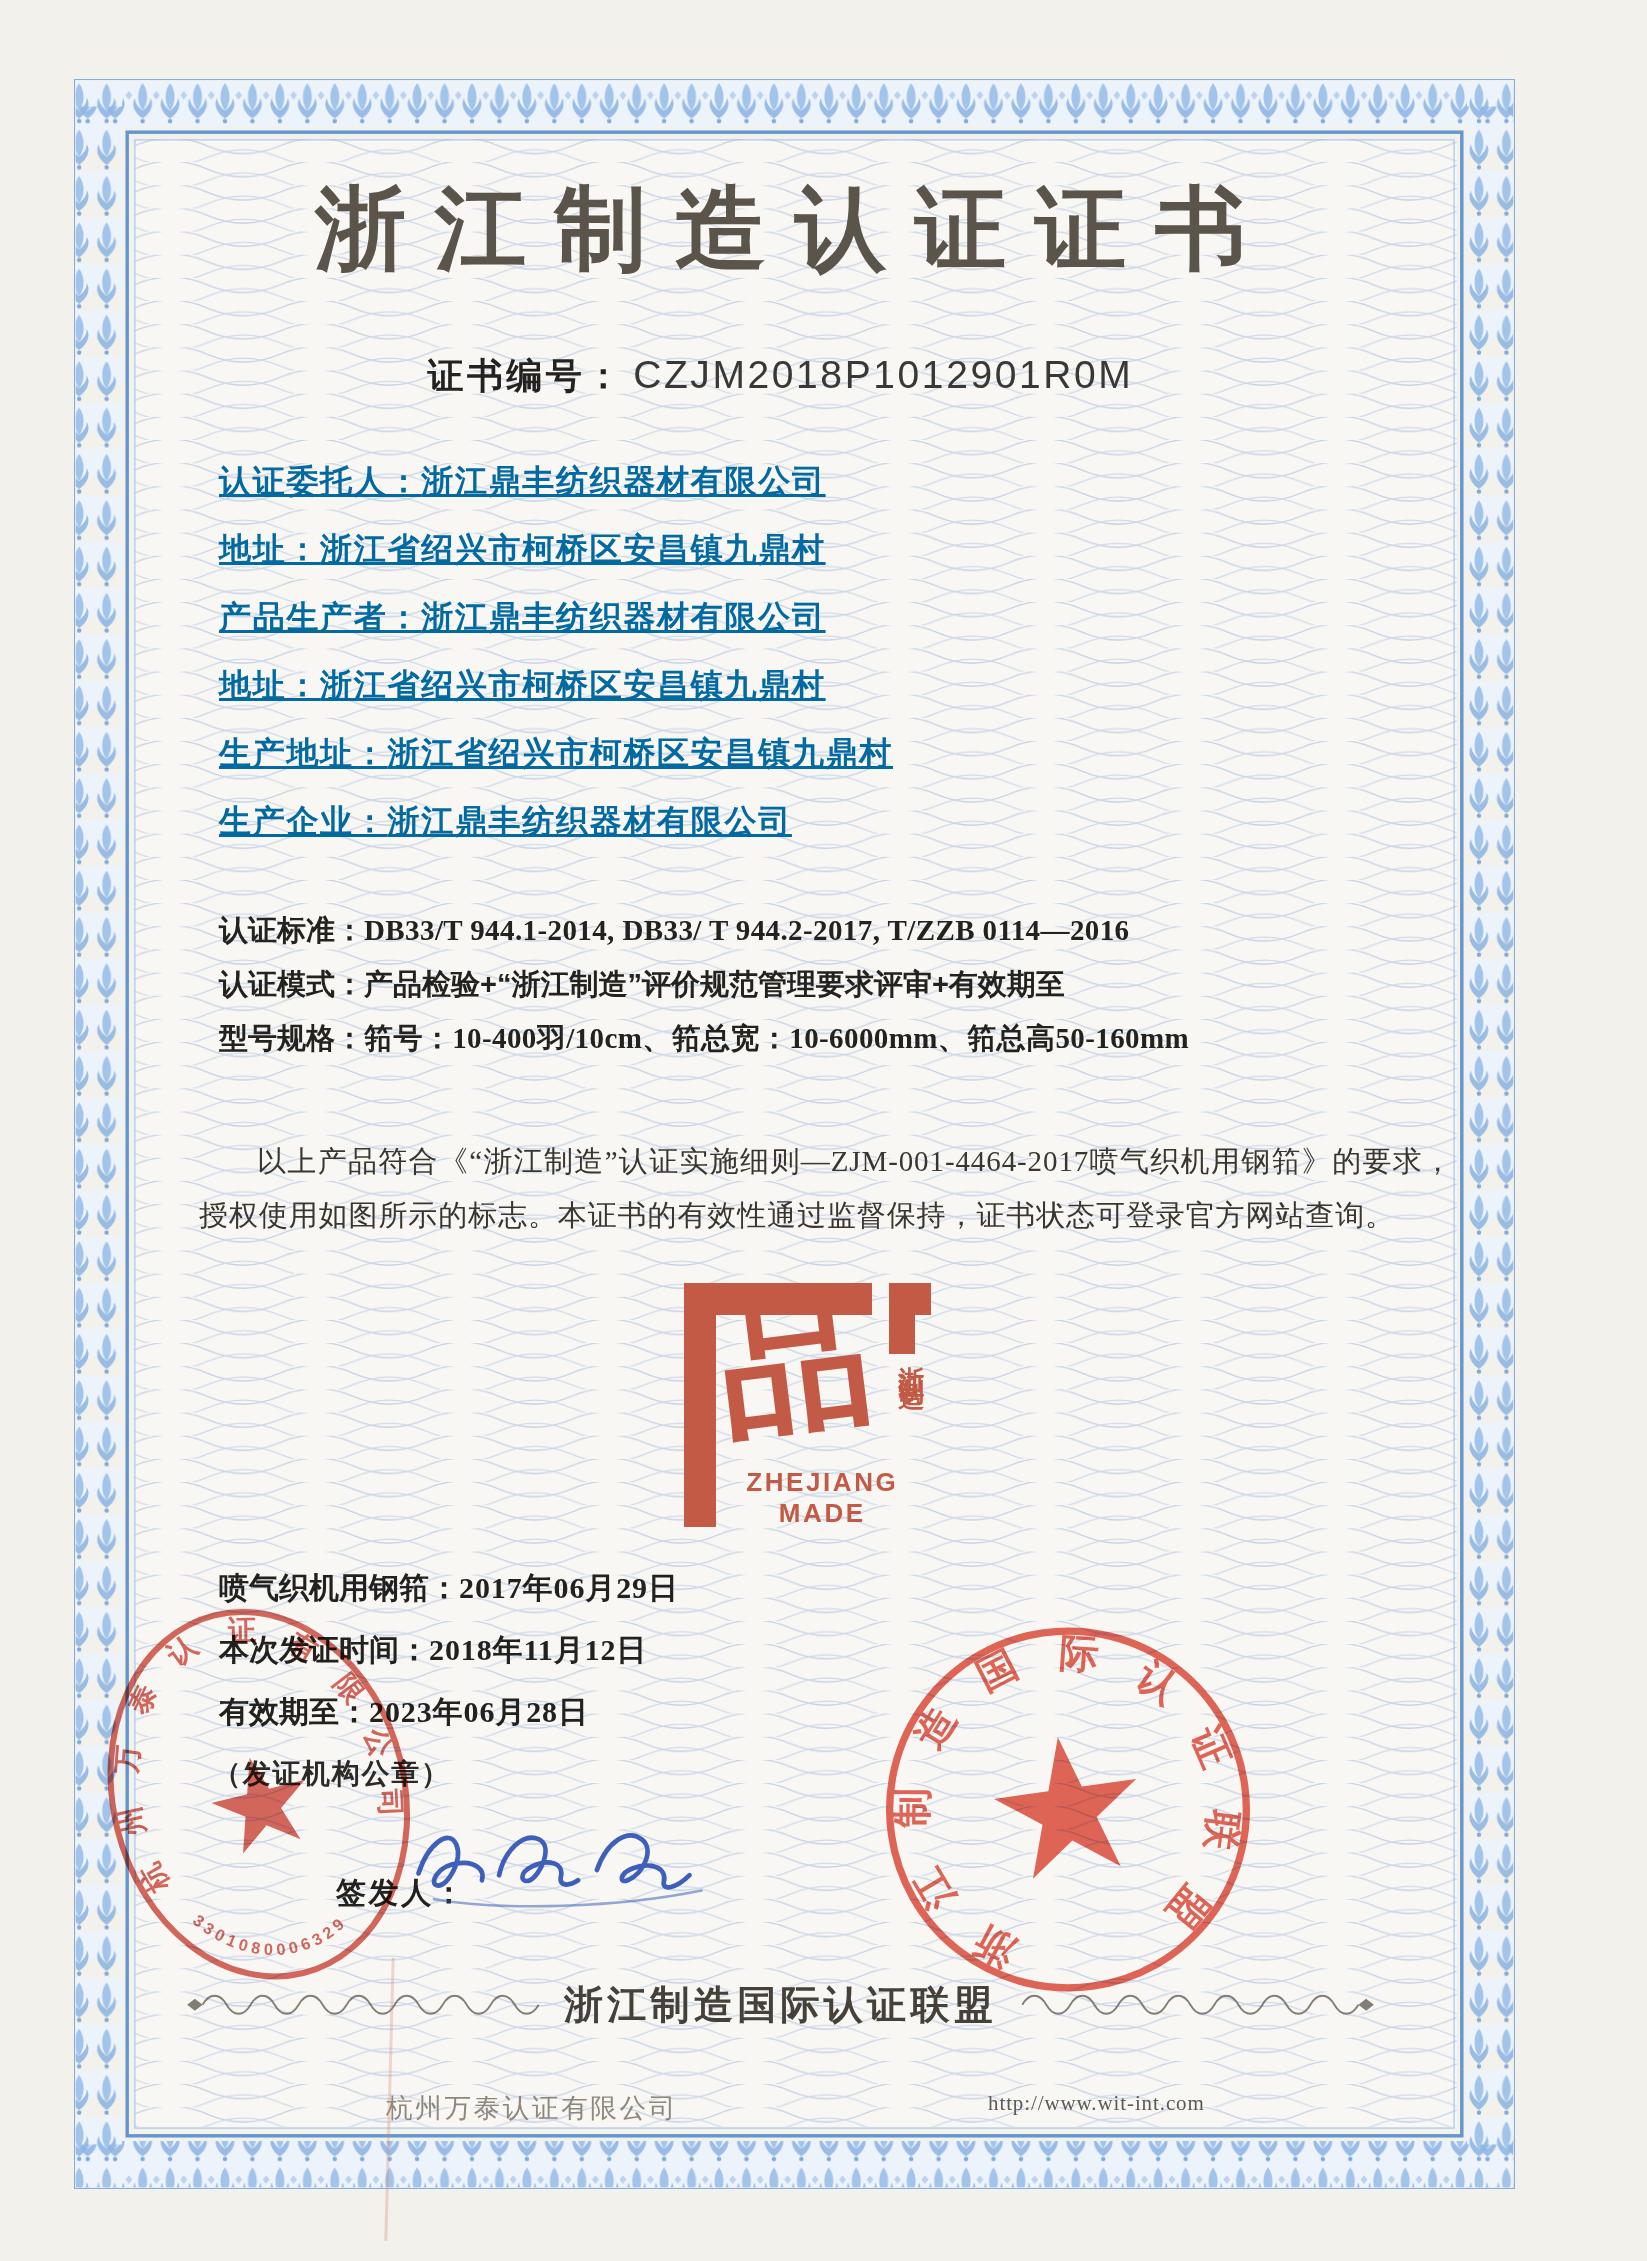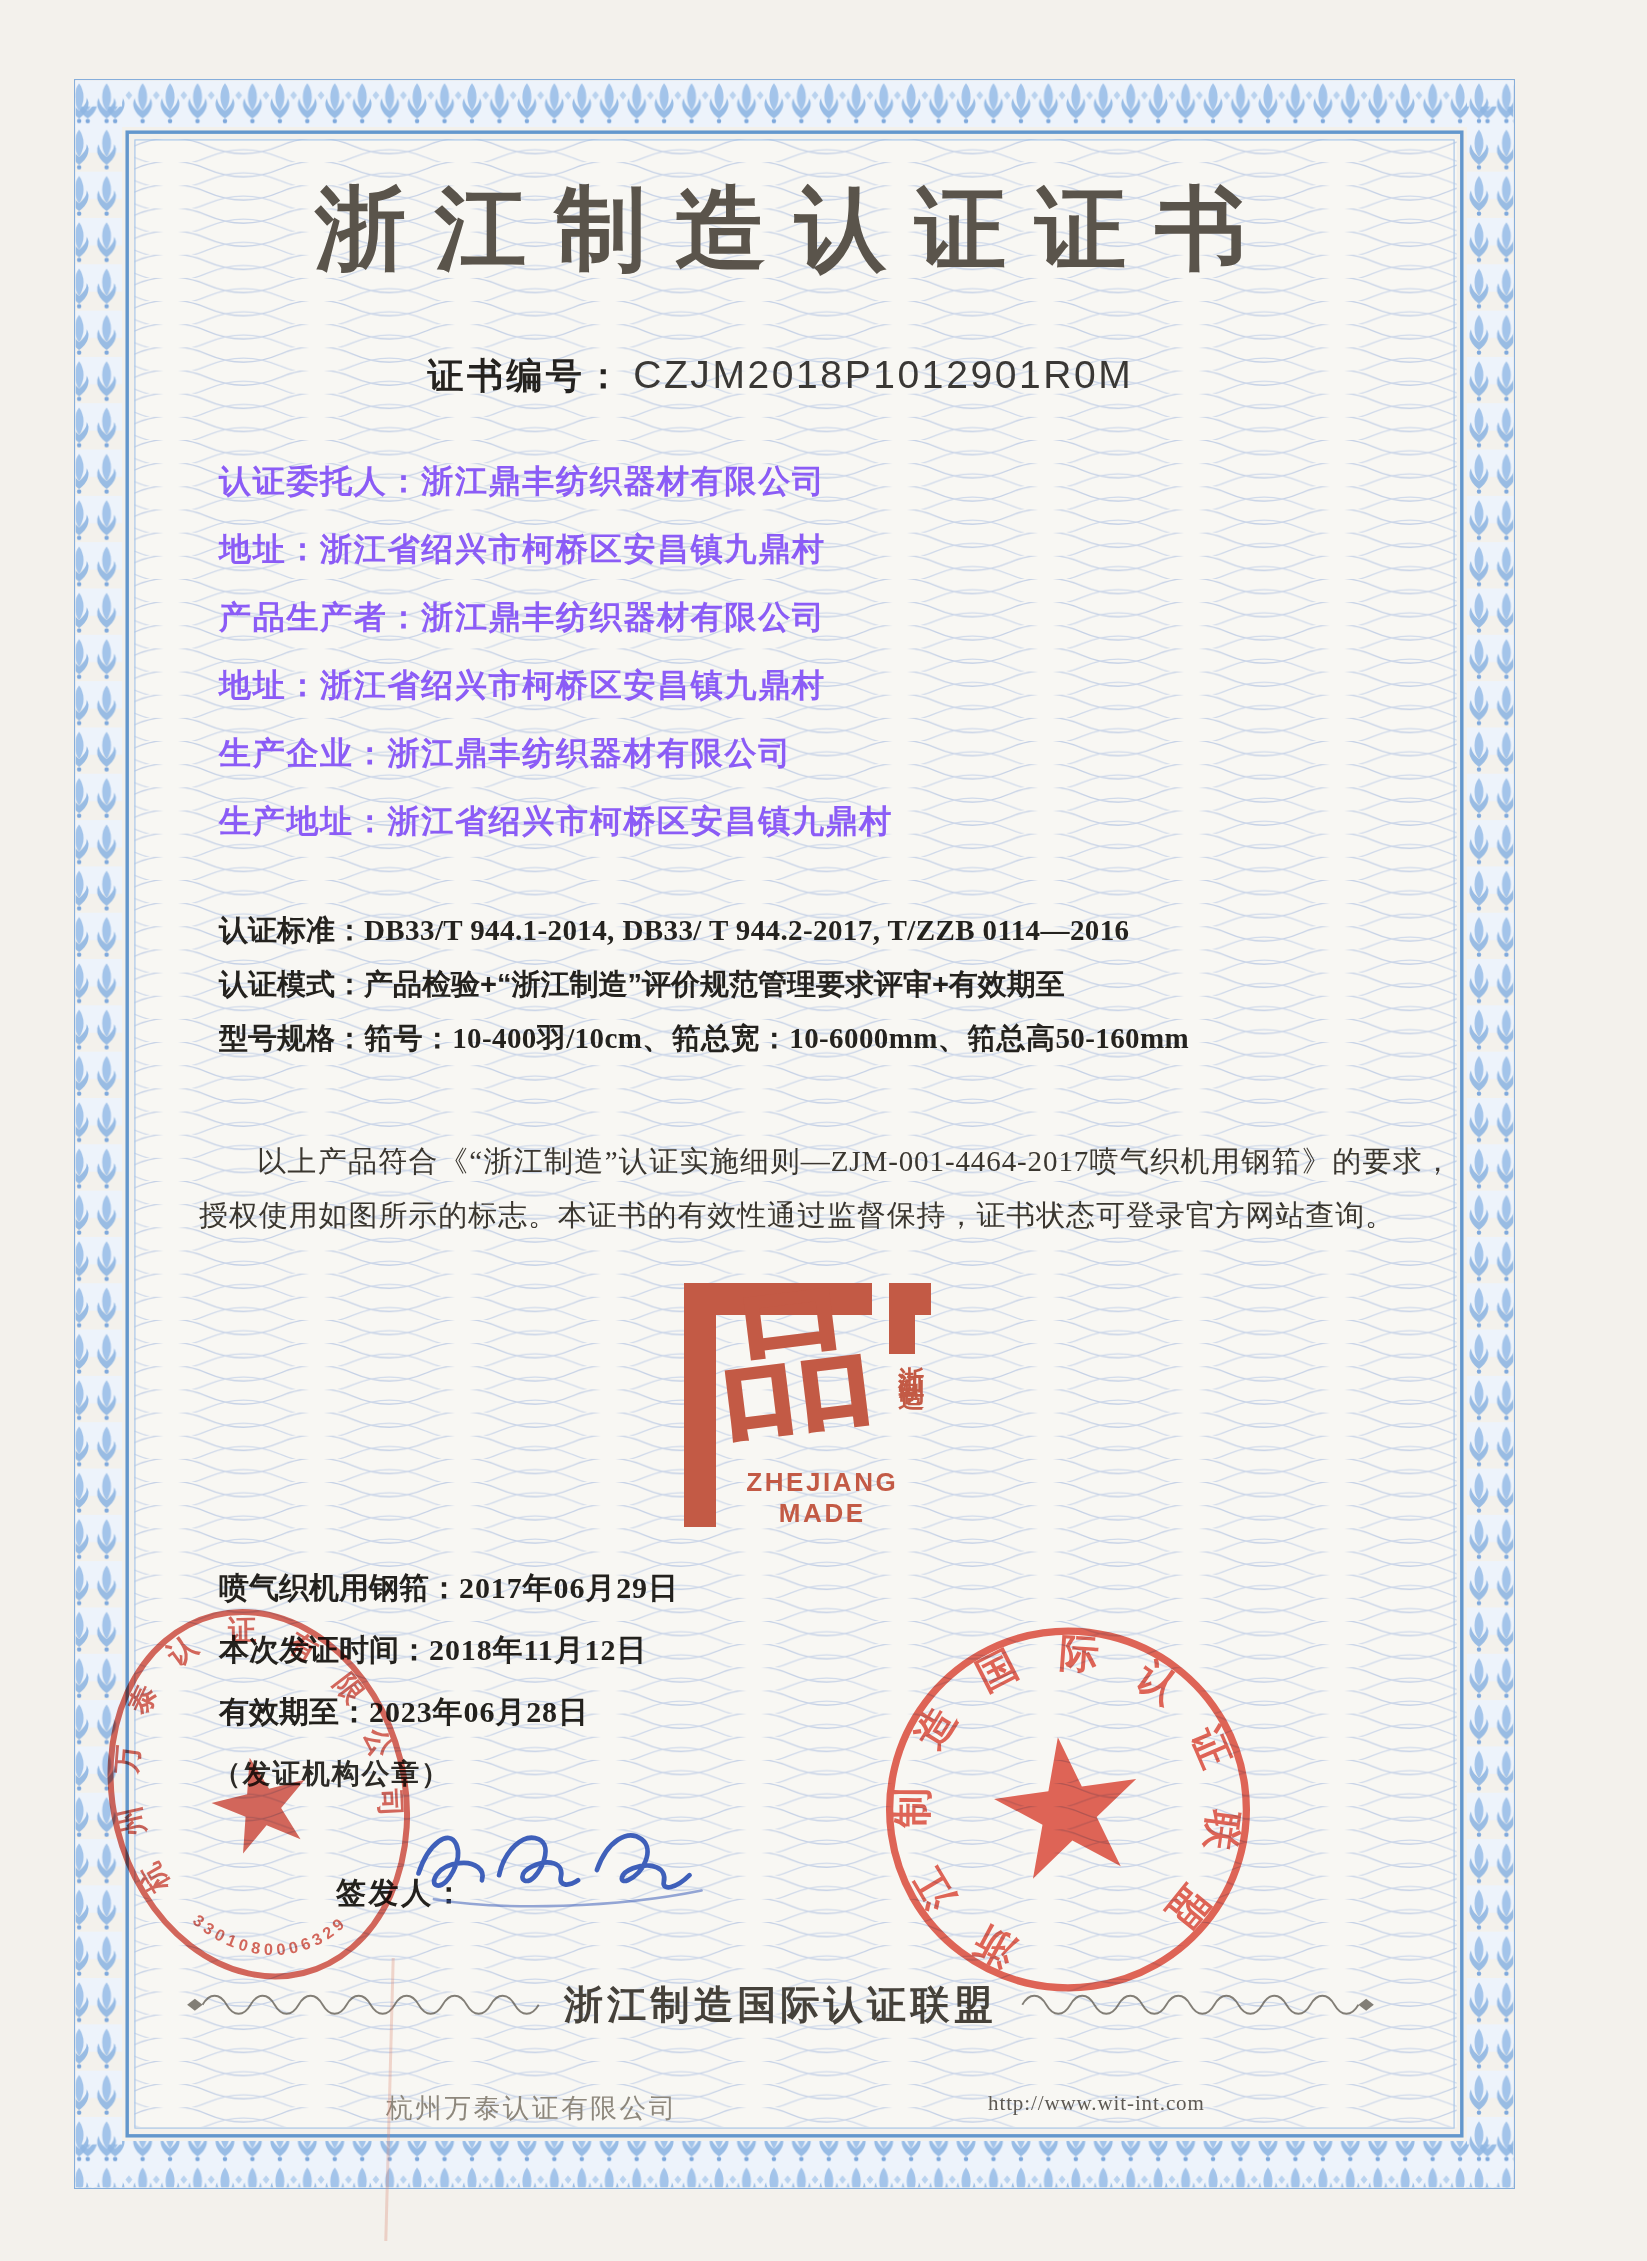--- a/index.html
+++ b/index.html
@@ -12,21 +12,21 @@
 
   .title{position:absolute;left:0;right:0;top:168px;text-align:center;
     font-family:"Liberation Serif","DejaVu Serif",serif;font-weight:700;
     font-size:91px;letter-spacing:29px;text-indent:29px;color:#5a544b;}
 
   .certno{position:absolute;left:0;right:0;top:352px;text-align:center;white-space:nowrap;}
   .certno .lbl{font-size:36px;font-weight:700;color:#24221f;letter-spacing:3.4px;}
   .certno .num{font-size:39px;font-weight:400;color:#3a3835;letter-spacing:2.6px;margin-left:8.6px;}
 
   .fields{position:absolute;left:159px;top:460px;}
-  .fields .fline{height:68px;font-size:32px;font-weight:700;color:#8b5cf6;letter-spacing:1.7px;white-space:nowrap;}
+  .fields .fline{height:68px;font-size:32px;font-weight:700;color:#0369a1;letter-spacing:1.7px;white-space:nowrap;text-decoration:underline;}
 
   .specs{position:absolute;left:159px;top:899px;margin-top:12px;}
   .specs .fline{height:54px;font-size:29px;font-weight:700;color:#24221e;white-space:nowrap;}
   .specs .v{font-family:"Liberation Serif","DejaVu Serif",serif;font-weight:700;letter-spacing:0.4px;}
 
   .statement{position:absolute;left:139px;top:1134px;width:1254px;margin:0;
     font-family:"Liberation Serif","DejaVu Serif",serif;font-size:29px;line-height:54px;
     color:#3a362f;text-align:justify;text-indent:58px;letter-spacing:0.9px;}
 
   .logo{position:absolute;left:624px;top:1283px;width:247px;height:244px;}
@@ -114,22 +114,22 @@
 
     <div class="certno">
       <span class="lbl">证书编号：</span><span class="num">CZJM2018P1012901R0M</span>
     </div>
 
     <div class="fields">
       <div class="fline"><span>认证委托人：</span><span>浙江鼎丰纺织器材有限公司</span></div>
       <div class="fline"><span>地址：</span><span>浙江省绍兴市柯桥区安昌镇九鼎村</span></div>
       <div class="fline"><span>产品生产者：</span><span>浙江鼎丰纺织器材有限公司</span></div>
       <div class="fline"><span>地址：</span><span>浙江省绍兴市柯桥区安昌镇九鼎村</span></div>
+      <div class="fline"><span>生产地址：</span><span>浙江省绍兴市柯桥区安昌镇九鼎村</span></div>
       <div class="fline"><span>生产企业：</span><span>浙江鼎丰纺织器材有限公司</span></div>
-      <div class="fline"><span>生产地址：</span><span>浙江省绍兴市柯桥区安昌镇九鼎村</span></div>
     </div>
 
     <div class="specs">
       <div class="fline"><span>认证标准：</span><span class="v">DB33/T 944.1-2014, DB33/ T 944.2-2017, T/ZZB 0114—2016</span></div>
       <div class="fline"><span>认证模式：</span><span>产品检验+“浙江制造”评价规范管理要求评审+有效期至</span></div>
       <div class="fline"><span>型号规格：</span><span class="v">筘号：10-400羽/10cm、筘总宽：10-6000mm、筘总高50-160mm</span></div>
     </div>
 
     <p class="statement">以上产品符合《“浙江制造”认证实施细则—ZJM-001-4464-2017喷气织机用钢筘》的要求，授权使用如图所示的标志。本证书的有效性通过监督保持，证书状态可登录官方网站查询。</p>
 

